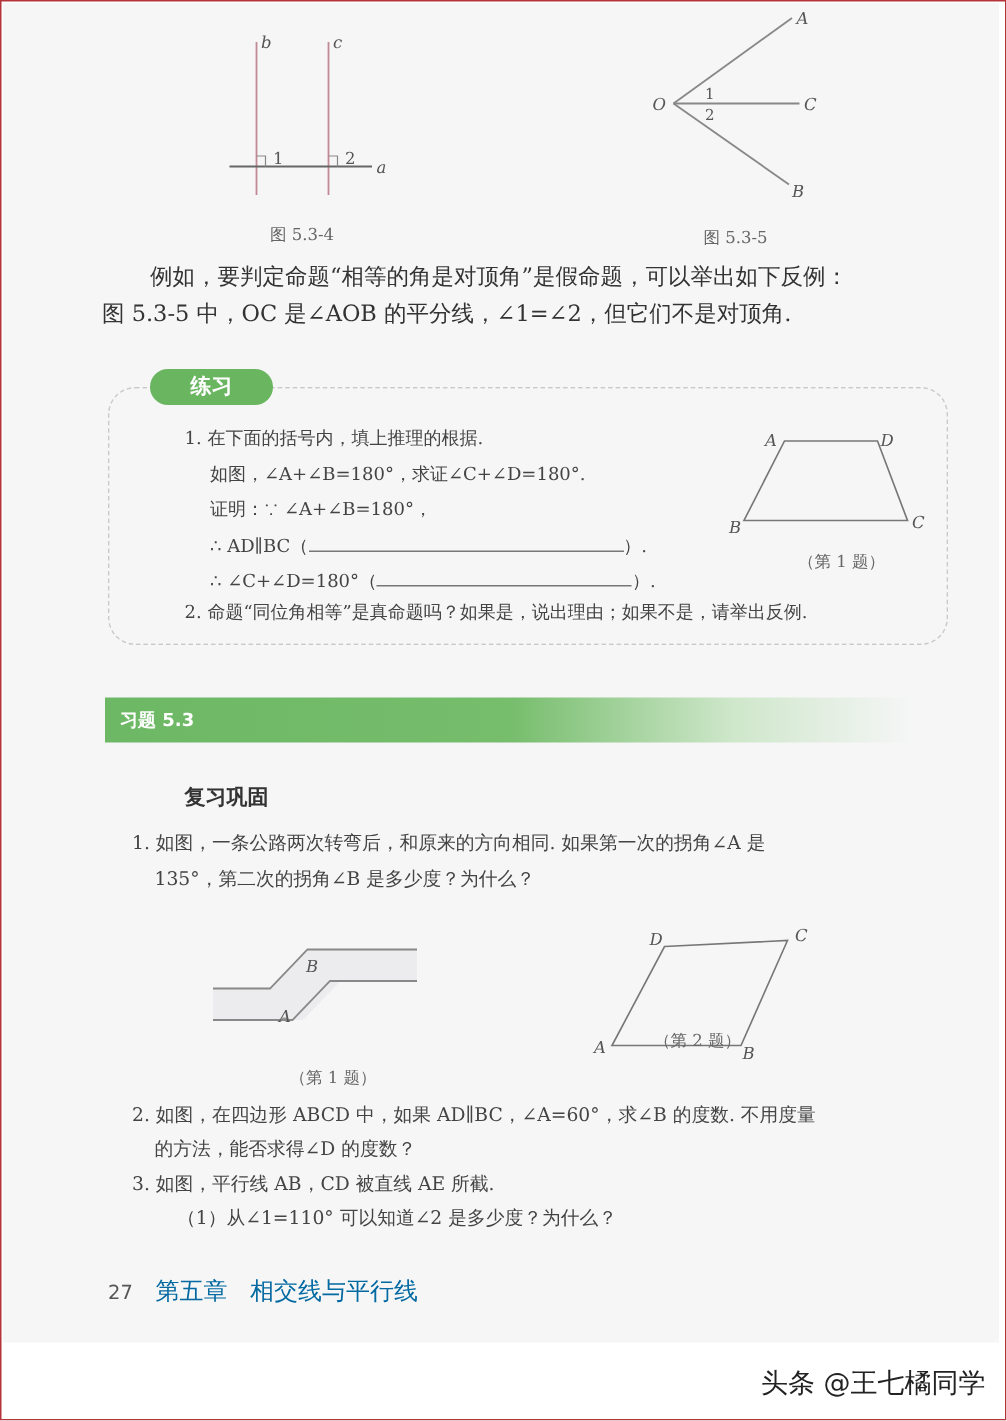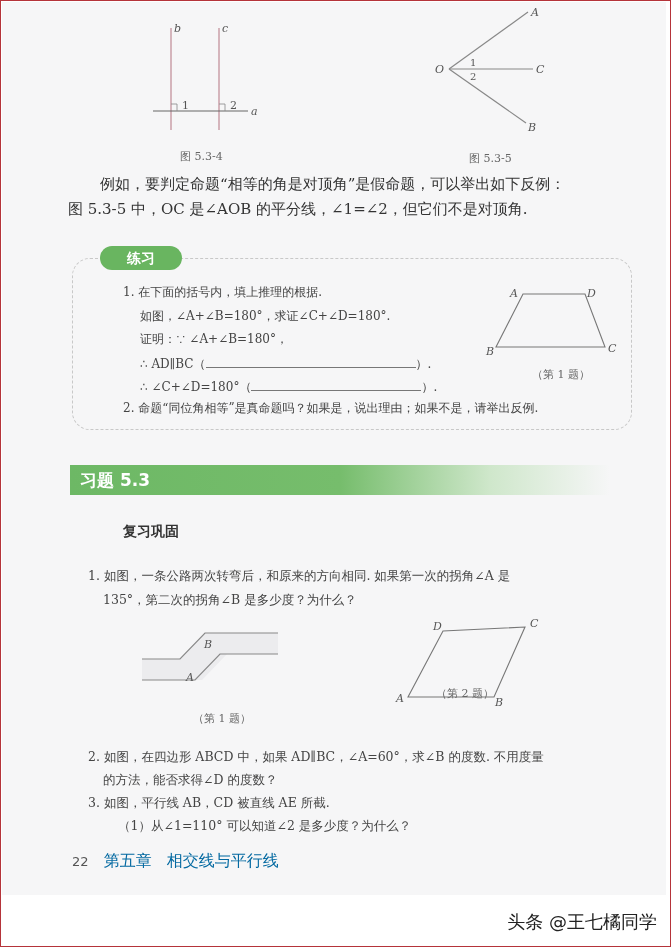--- a/index.html
+++ b/index.html
@@ -15,41 +15,41 @@
       width: 671px; height: 947px;
     }
     .page {
       position: absolute; left: 2px; top: 2px; width: 664px; height: 893px;
       background: #f6f6f7;
     }
     .abs { position: absolute; }
     .fig-label { font-size: 11px; color: #666; font-family: "DejaVu Serif", serif; }
     .body-text { font-size: 15px; color: #333; line-height: 24px; white-space: nowrap; }
     .small-text { font-size: 12px; color: #444; white-space: nowrap; line-height: 18px; margin-left: 30px; }
-    .mid-text { font-size: 12.5px; color: #444; white-space: nowrap; line-height: 20px; margin-top: 14px; }
+    .mid-text { font-size: 12.5px; color: #444; white-space: nowrap; line-height: 20px; }
     .practice-box {
       position: absolute; left: 72px; top: 258px; width: 560px; height: 172px;
       border: 1.5px dashed #c8c8c8; border-radius: 18px; box-sizing: border-box;
     }
     .practice-tag {
       position: absolute; left: 100px; top: 246px; width: 82px; height: 24px;
       background: #69b560; border-radius: 12px; color: #fff;
       font-family: "DejaVu Sans", sans-serif; font-weight: bold; font-size: 14px;
       text-align: center; line-height: 24px;
     }
     .blank {
       display: inline-block; border-bottom: 1px solid #777; height: 14px; vertical-align: baseline;
     }
     .ex-bar {
       position: absolute; left: 70px; top: 465px; width: 600px; height: 30px;
       background: linear-gradient(to right, #6db865 0%, #76bd6c 45%, #cfe7cb 70%, rgba(246,246,247,0) 90%);
     }
     .ex-bar-text {
       position: absolute; left: 80px; top: 465px; height: 30px; line-height: 30px;
-      color: #fff; font-family: "DejaVu Sans", sans-serif; font-size: 17px; font-weight: bold;
+      color: #fff; font-family: "DejaVu Sans", sans-serif; font-size: 12px; font-weight: bold;
     }
     .section-title {
       font-family: "DejaVu Sans", sans-serif; font-weight: bold; font-size: 14px; color: #333; margin-left: 39px;
     }
     .footer-text { font-size: 16px; color: #0369a1; }
     .footer-num { font-family: "DejaVu Sans", sans-serif; font-size: 13px; color: #555; }
     .watermark {
       position: absolute; right: 14px; top: 910px; font-family: "DejaVu Sans", sans-serif;
       font-size: 18px; color: #222;
     }
@@ -139,18 +139,18 @@
   <text x="105" y="96" font-size="11">B</text>
 </svg>
 <div class="abs fig-label" style="left:436px;top:686px;">（第 2 题）</div>
 
 <div class="abs mid-text" style="left:88px;top:733px;">2. 如图，在四边形 ABCD 中，如果 AD∥BC，∠A=60°，求∠B 的度数. 不用度量</div>
 <div class="abs mid-text" style="left:103px;top:756px;">的方法，能否求得∠D 的度数？</div>
 <div class="abs mid-text" style="left:88px;top:779px;">3. 如图，平行线 AB，CD 被直线 AE 所截.</div>
 <div class="abs mid-text" style="left:118px;top:802px;">（1）从∠1=110° 可以知道∠2 是多少度？为什么？</div>
 
 <div class="abs" style="left:72px;top:851px;">
-  <span class="footer-num">22</span>
+  <span class="footer-num">27</span>
   <span class="footer-text" style="margin-left:10px;">第五章</span>
   <span class="footer-text" style="margin-left:10px;">相交线与平行线</span>
 </div>
 
 <div class="watermark">头条 @王七橘同学</div>
 
 </body></html>

